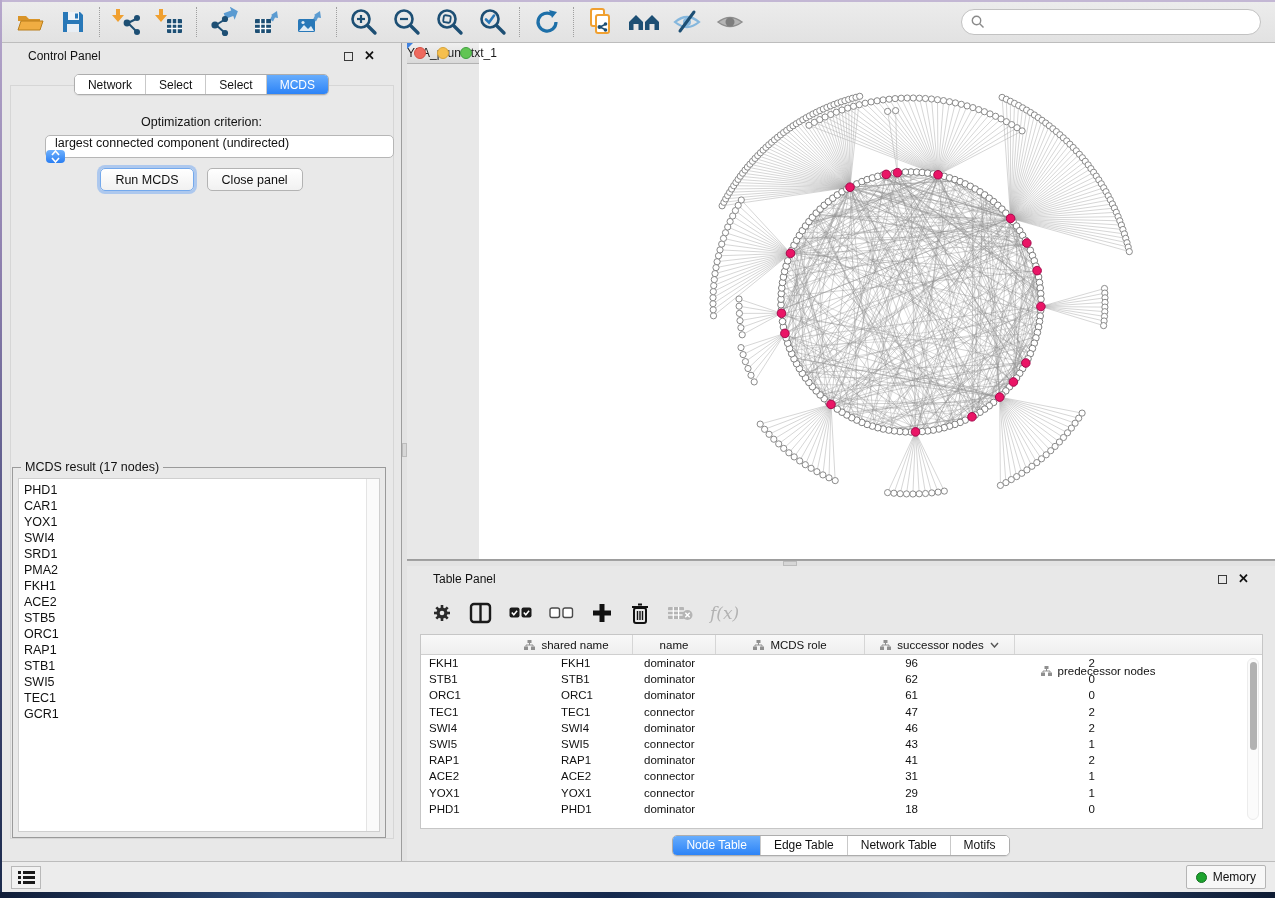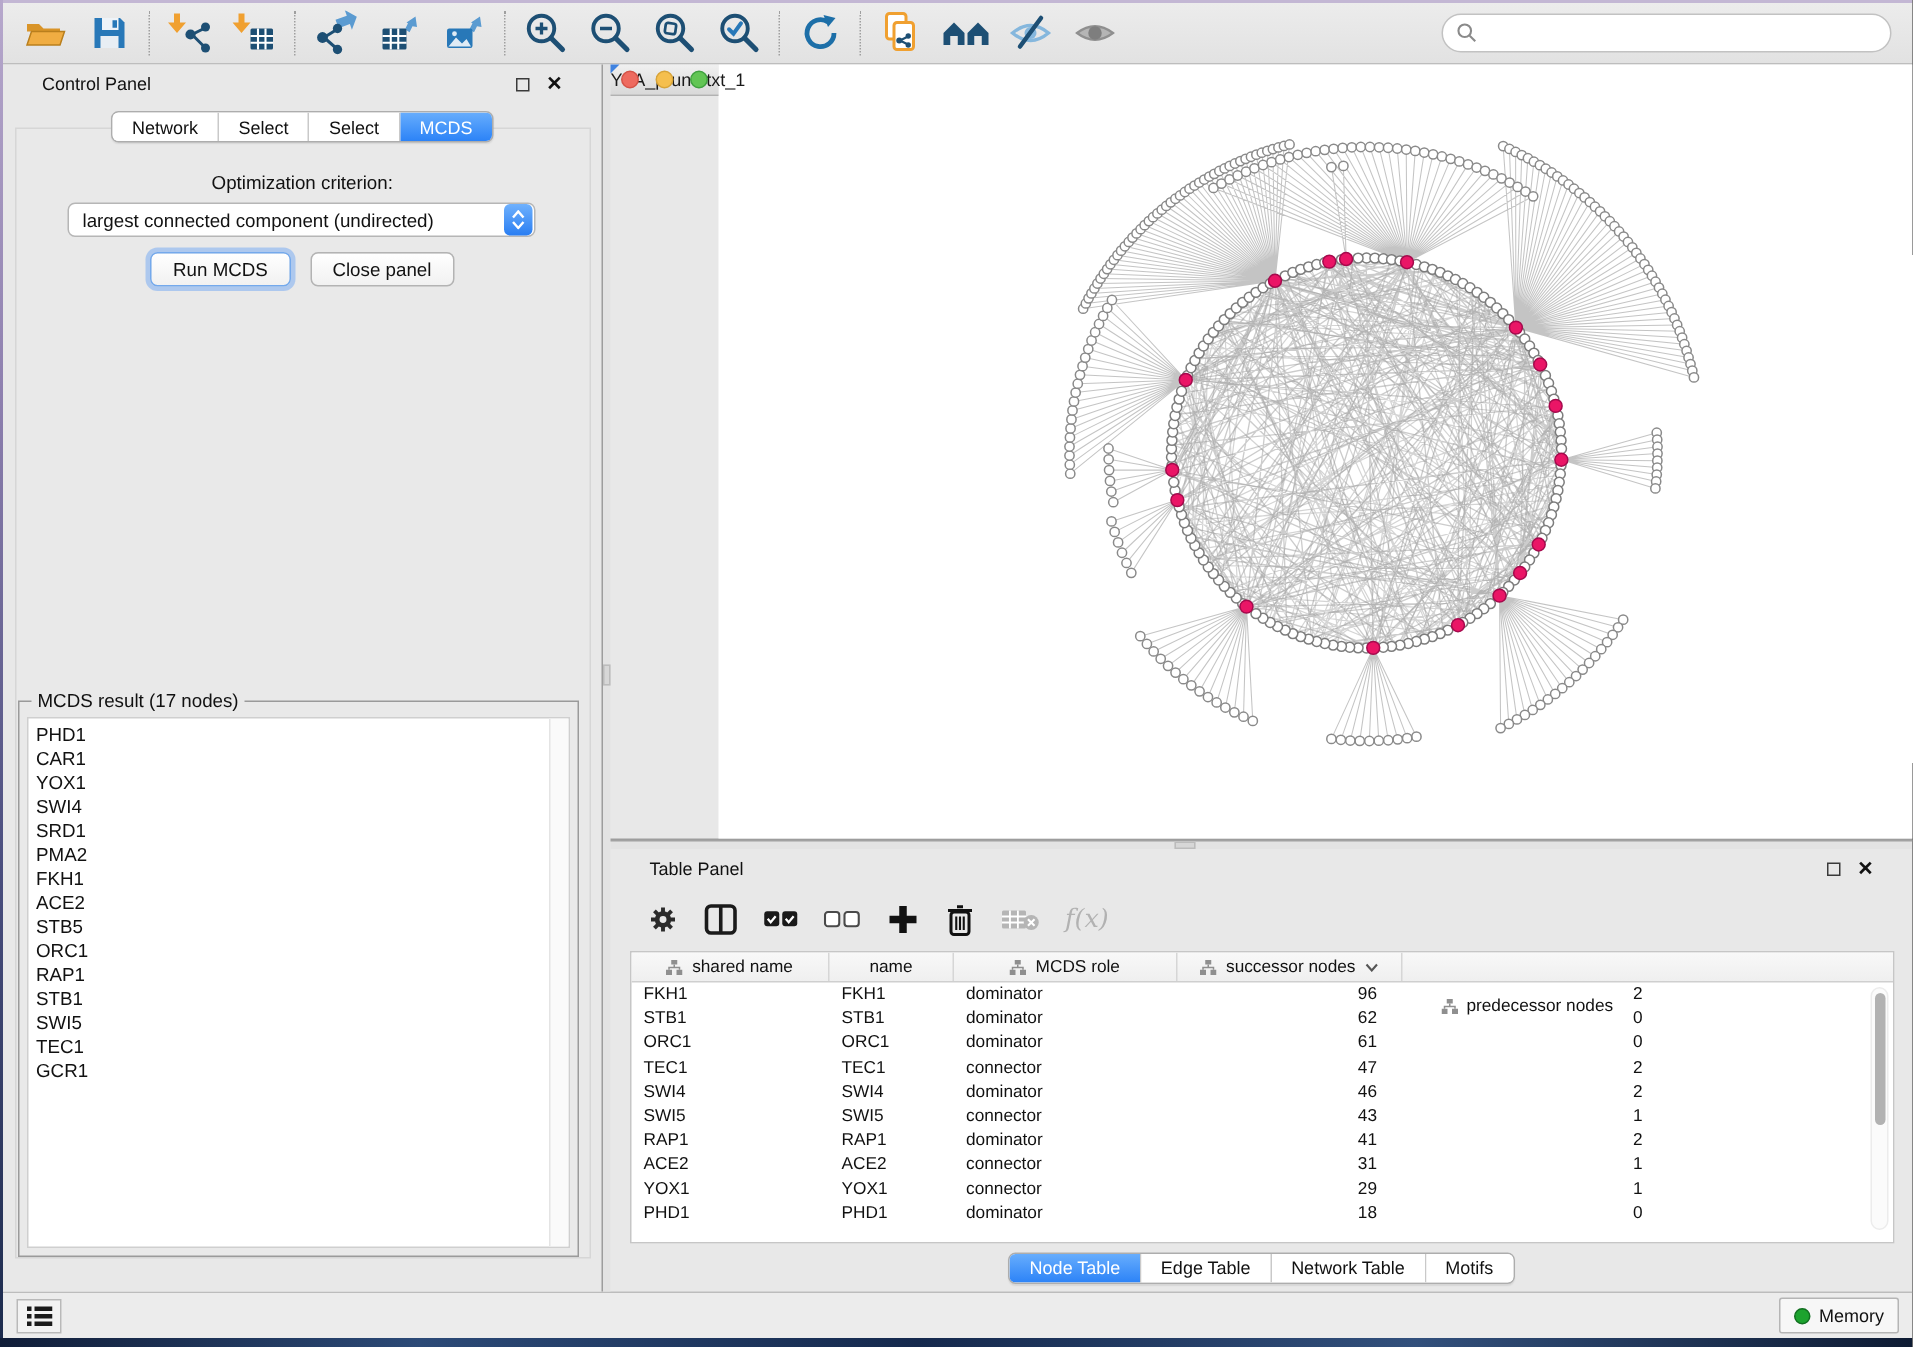--- a/index.html
+++ b/index.html
@@ -32,21 +32,21 @@
   .close-x { font-weight:bold; font-size:13px; color:#111; line-height:10px; }
 
   .cp-pane { position:absolute; left:8px; top:42px; right:7px; bottom:22px; border:1px solid #d6d6d6; background:#e9e9e9; }
   .seg-tabs { position:absolute; top:31px; left:0; right:0; display:flex; justify-content:center; z-index:2; }
   .seg { display:flex; border:1px solid #adadad; border-radius:5px; overflow:hidden; background:#fff; height:21px; box-shadow:0 1px 1px rgba(0,0,0,.08); }
   .seg-tab { padding:0 13px; font-size:12px; display:flex; align-items:center; border-right:1px solid #c9c9c9; background:#fff; cursor:default; }
   .seg-tab:last-child { border-right:none; }
   .seg-tab.active { background:linear-gradient(#67adfd,#2c83f7); color:#fff; }
 
   .opt-label { position:absolute; top:72px; left:0; right:0; text-align:center; font-size:12.5px; z-index:2;}
-  .select-box { position:absolute; top:92px; left:43px; width:312px; height:23px; background:#fff; border:1px solid #b6b6b6; border-radius:5px; display:flex; align-items:center; z-index:2; }
+  .select-box { position:absolute; top:92px; left:43px; width:349px; height:23px; background:#fff; border:1px solid #b6b6b6; border-radius:5px; display:flex; z-index:2;flex-direction:column; }
   .select-box .sel-text { flex:1; font-size:12.5px; padding-left:9px; white-space:nowrap; }
   .sel-stepper { width:19px; height:21px; margin-right:1px; border-radius:4px; background:linear-gradient(#6fb1fd,#2a7ef2); display:flex; flex-direction:column; align-items:center; justify-content:center; gap:1px; }
 
   .cp-buttons { position:absolute; top:125px; left:0; right:0; display:flex; justify-content:center; gap:13px; z-index:2;}
   .btn { height:23px; border:1px solid #b3b3b3; border-radius:5px; background:linear-gradient(#ffffff,#f1f1f1); font-size:12.5px; padding:0 14px; display:flex; align-items:center; }
   .btn.focus-ring { border-color:#74a9ec; box-shadow:0 0 0 3px rgba(100,160,245,.45); }
 
   .result-group { position:absolute; left:10px; top:424px; width:374px; height:371px; border:1px solid #9a9a9a; background:#e9e9e9; z-index:2;}
   .result-legend { position:absolute; top:-8px; left:8px; background:#e9e9e9; padding:0 4px; font-size:12.5px; }
   .result-list { position:absolute; left:5px; top:10px; right:5px; bottom:5px; background:#fff; border:1px solid #cfcfcf; overflow:hidden; }
@@ -73,21 +73,21 @@
   .nw-title { position:absolute; left:0; right:0; text-align:center; font-size:12px; color:#1a1a1a; }
   .nw-canvas { flex:1; background:#fff; min-height:0; }
   .nw-canvas svg { display:block; }
 
   
   .table-panel { flex:1; display:flex; flex-direction:column; background:#e8e8e8; min-height:0;}
   .tp-toolbar { height:40px; display:flex; align-items:center; gap:17px; padding:2px 0 0 25px; flex:none;}
   .tp-tool { display:flex; align-items:center; justify-content:center; }
   .fx { font-family:"DejaVu Serif", serif; font-style:italic; font-size:17px; color:#b2b2b2; }
   .table-area { margin:2px 12px 0 13px; background:#fff; border:1px solid #c6c6c6; flex:1; position:relative; overflow:hidden; }
-  .thead { display:flex; height:20px; background:linear-gradient(#f8f8f8,#efefef); border-bottom:1px solid #cfcfcf; }
+  .thead { display:flex; height:20px; background:linear-gradient(#f8f8f8,#efefef); border-bottom:1px solid #cfcfcf;justify-content:center; }
   .th { display:flex; align-items:center; justify-content:center; gap:6px; font-size:11.5px; border-right:1px solid #d6d6d6; flex:none; }
   .tbody .trow { display:flex; height:16.2px; align-items:center; }
   .td { font-size:11.5px; white-space:nowrap; overflow:hidden; flex:none; padding:0 8px; }
   .td.num { text-align:right; }
   .tscroll { position:absolute; top:23px; right:3px; width:12px; height:162px; background:#fbfbfb; border:1px solid #ececec; border-radius:6px;}
   .tthumb { position:absolute; top:3px; left:1.5px; width:7px; height:88px; background:#b2b2b2; border-radius:4px; }
   .tp-tabs { height:32px; display:flex; justify-content:center; align-items:center; flex:none;}
 
   
   .status-bar { height:31px; background:#ececec; border-top:1px solid #bcbcbc; display:flex; align-items:center; padding:0 9px; }

